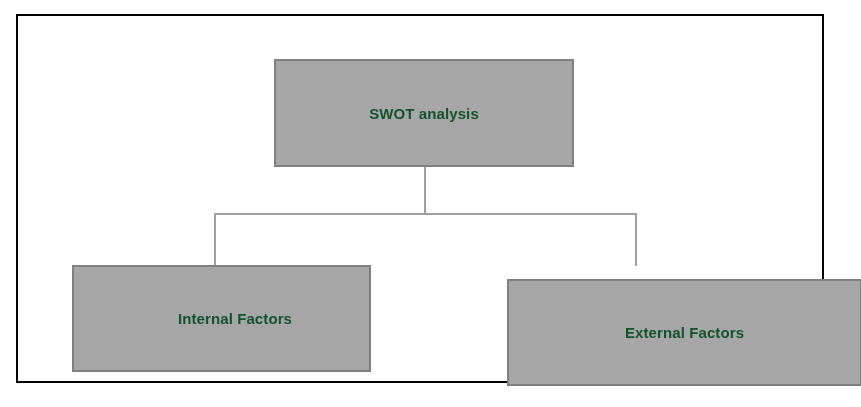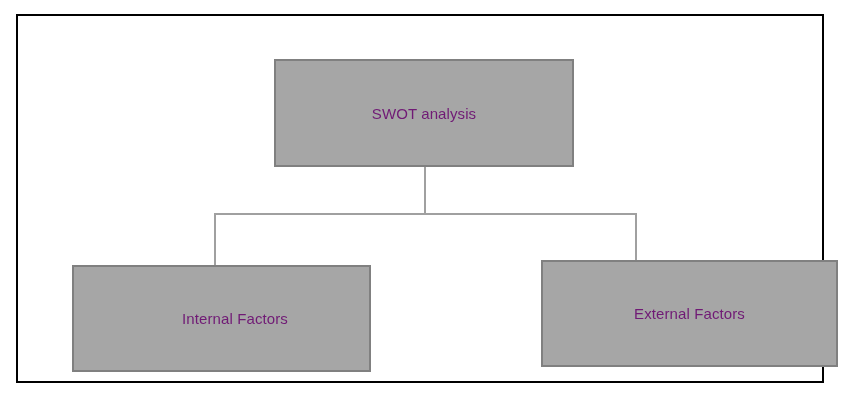--- a/index.html
+++ b/index.html
@@ -32,46 +32,45 @@
   }
   
   .node {
     position: absolute;
     box-sizing: border-box;
     background: #a6a6a6;
     border: 2px solid #808080;
     display: flex;
     align-items: center;
     justify-content: center;
-    color: #701a75;
-    font-weight: normal;
+    color: #14532d;
+    font-weight: bold;
     font-size: 15px;
     letter-spacing: 0.1px;
     line-height: 1;
     text-align: left;
   }
   #node-root {
     left: 256px;
     top: 43px;
     width: 300px;
     height: 108px;
   }
   #node-internal {
     left: 54px;
     top: 249px;
     width: 299px;
     height: 107px;
     padding-left: 27px;
   }
   #node-external {
     left: 489px;
-    top: 244px;
-    width: 297px;
+    top: 263px;
+    width: 355px;
     height: 107px;
-    margin-left: 34px;
   }
   
   .conn {
     position: absolute;
     background: #a0a0a0;
   }
   .conn-v { width: 2px; }
   .conn-h { height: 2px; }
   #conn-root-stem {
     left: 406px;

